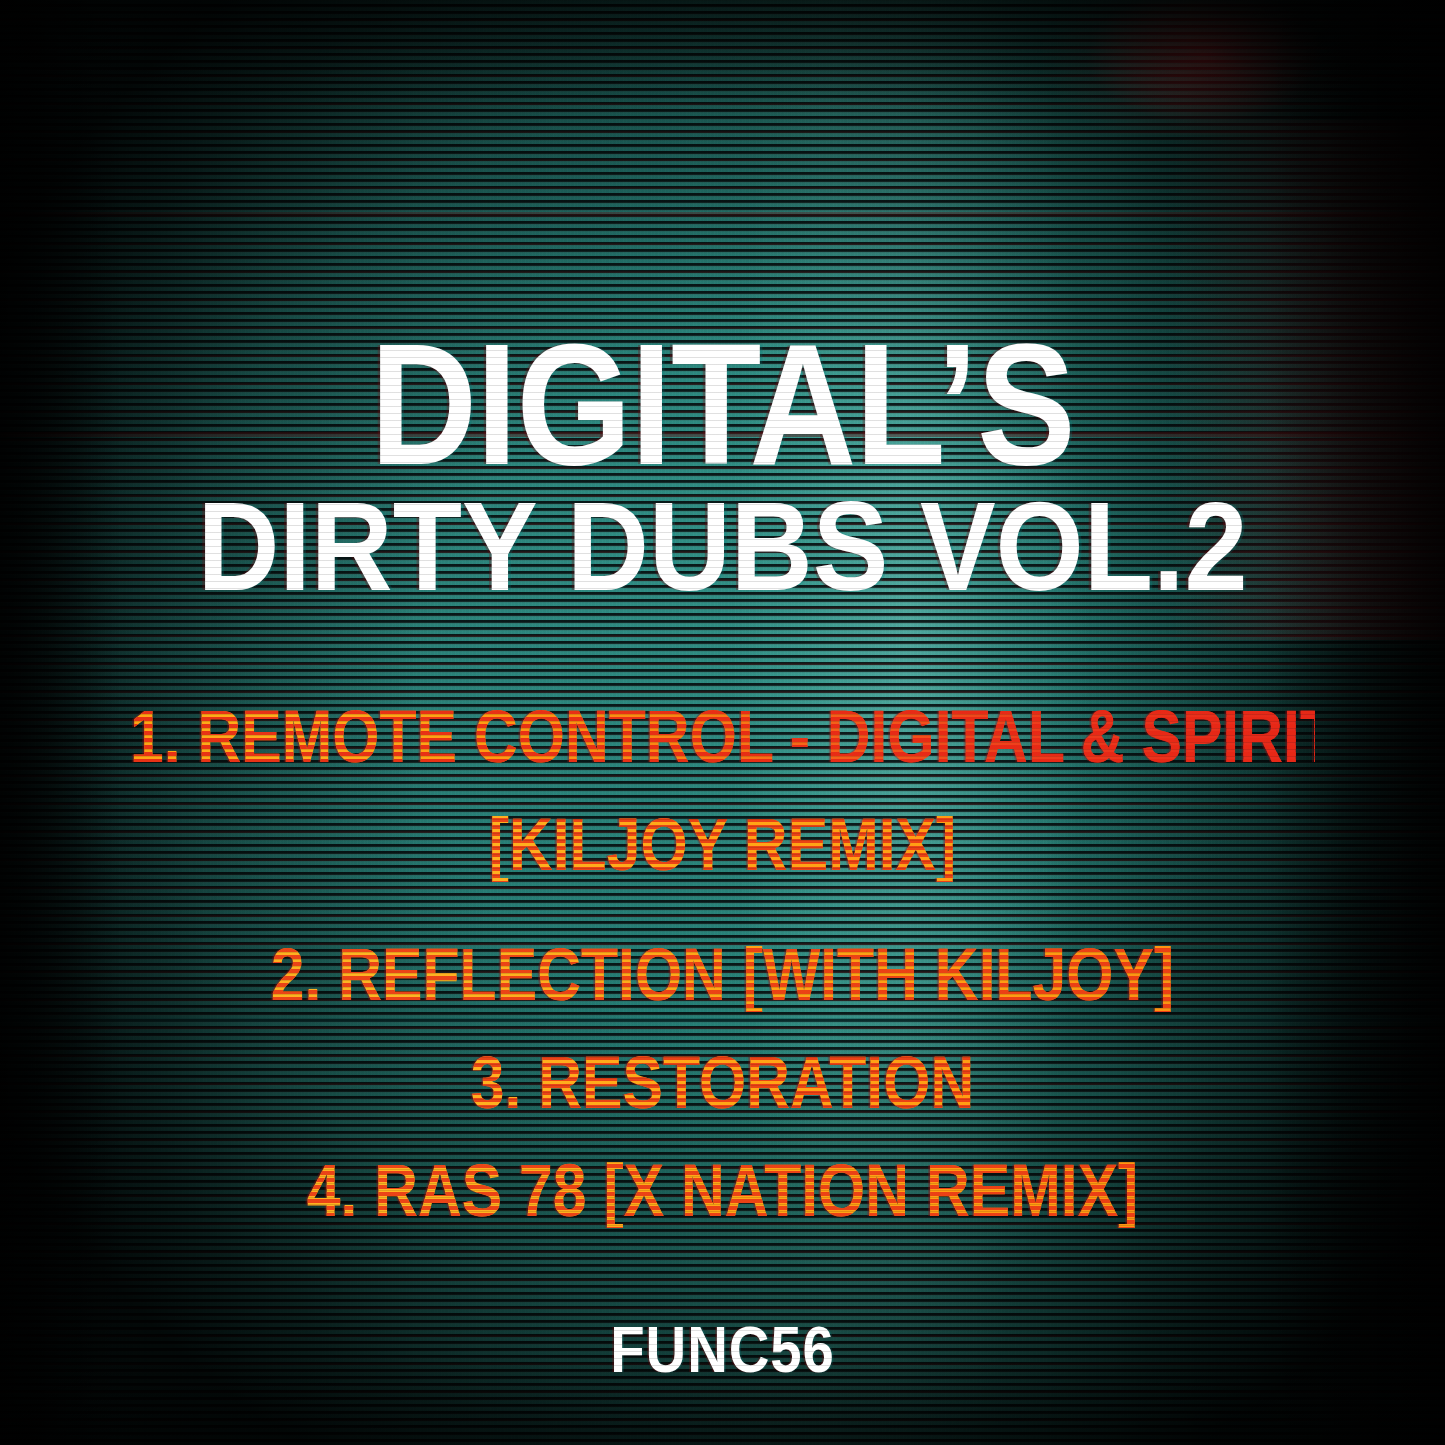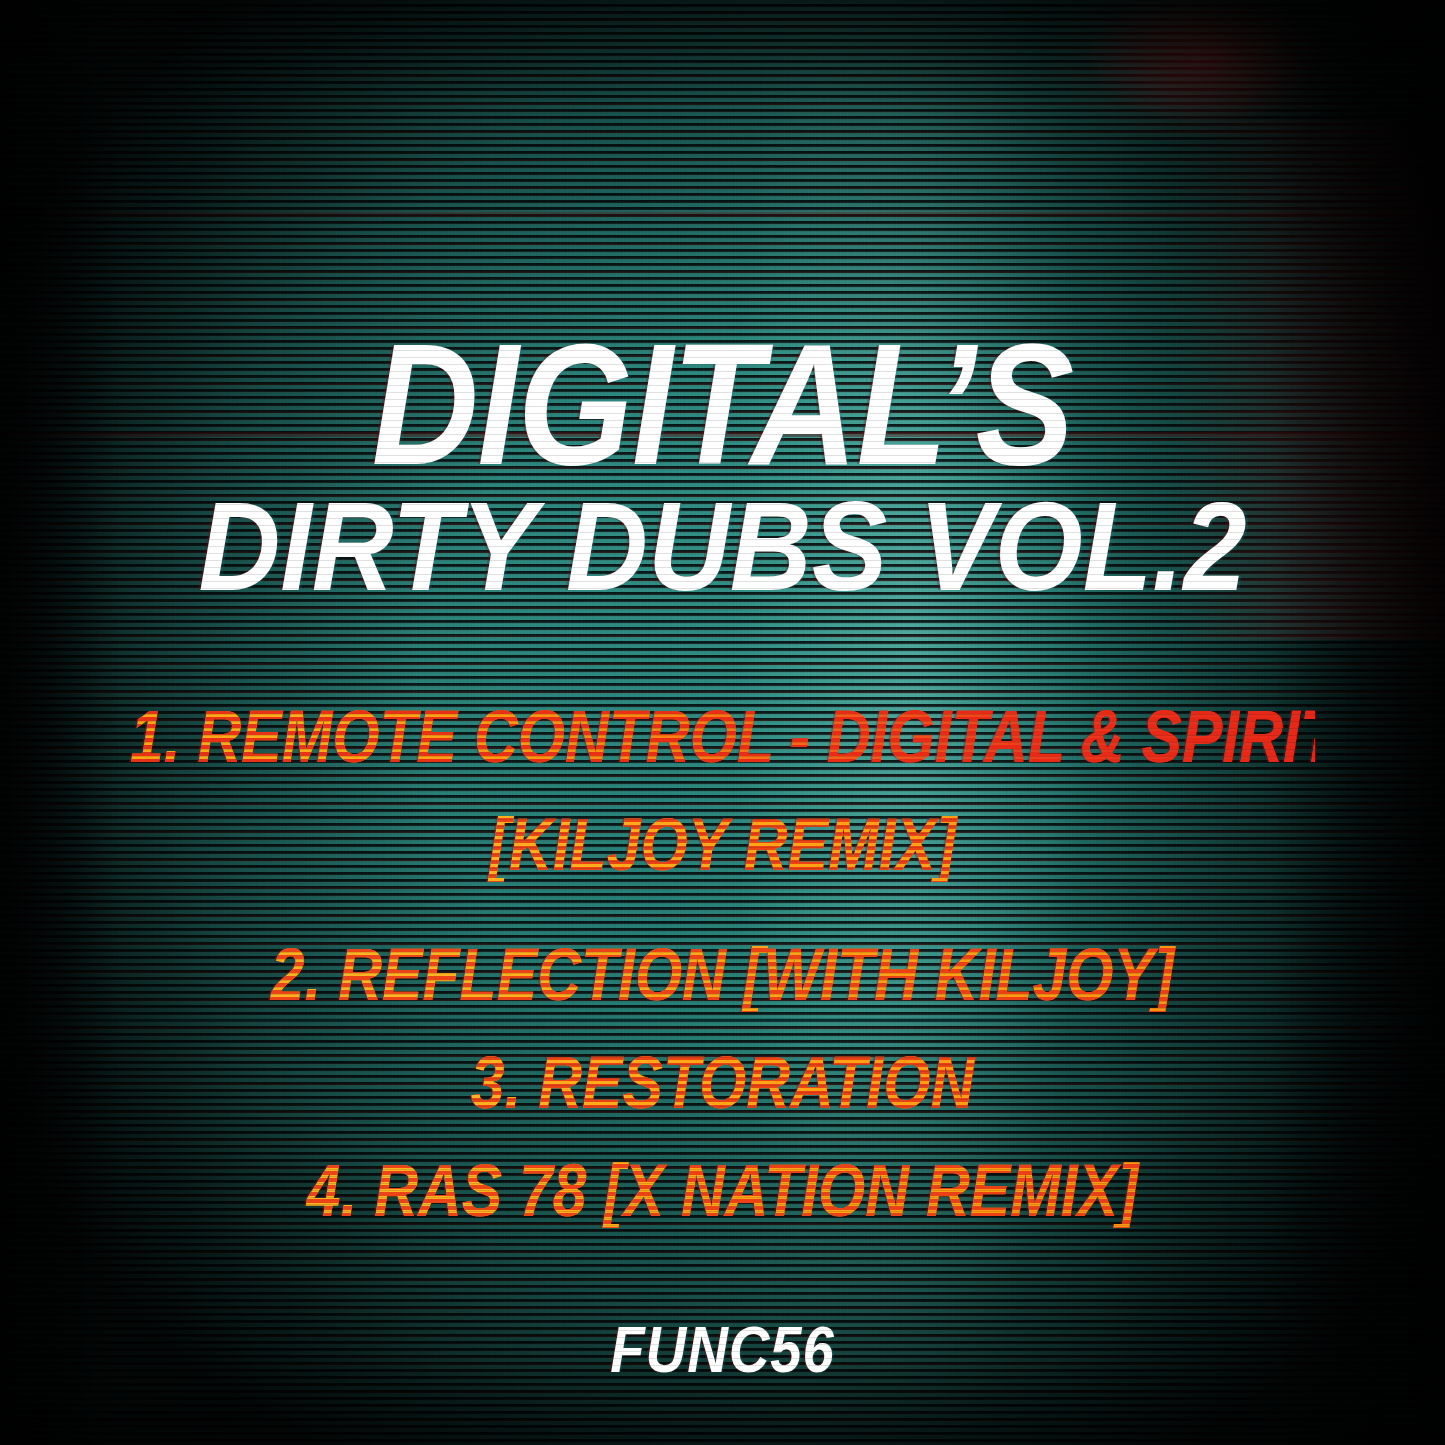--- a/index.html
+++ b/index.html
@@ -87,21 +87,21 @@
   .bg-edge-l{position:absolute;left:0;top:0;width:120px;height:100%;
     background:linear-gradient(90deg,rgba(0,0,0,.80),rgba(0,0,0,0));}
   .bg-edge-r{position:absolute;right:0;top:0;width:175px;height:100%;
     background:linear-gradient(270deg,rgba(0,0,0,.82),rgba(0,0,0,0));}
   .bg-edge-t{position:absolute;left:0;top:0;width:100%;height:110px;
     background:linear-gradient(180deg,rgba(0,0,0,.55),rgba(0,0,0,0));}
   .bg-edge-b{position:absolute;left:0;bottom:0;width:100%;height:90px;
     background:linear-gradient(0deg,rgba(0,0,0,.45),rgba(0,0,0,0));}
 
   
-  .content{position:absolute;inset:0;font-style:italic;}
+  .content{position:absolute;inset:0;}
 
   
   .title-block{
     position:absolute;left:0;right:0;top:318px;text-align:center;
   }
   .title-line1, .title-line2{
     color:#ffffff;
     font-family:"Liberation Sans","DejaVu Sans",sans-serif;
     font-weight:700;
     letter-spacing:-1px;

